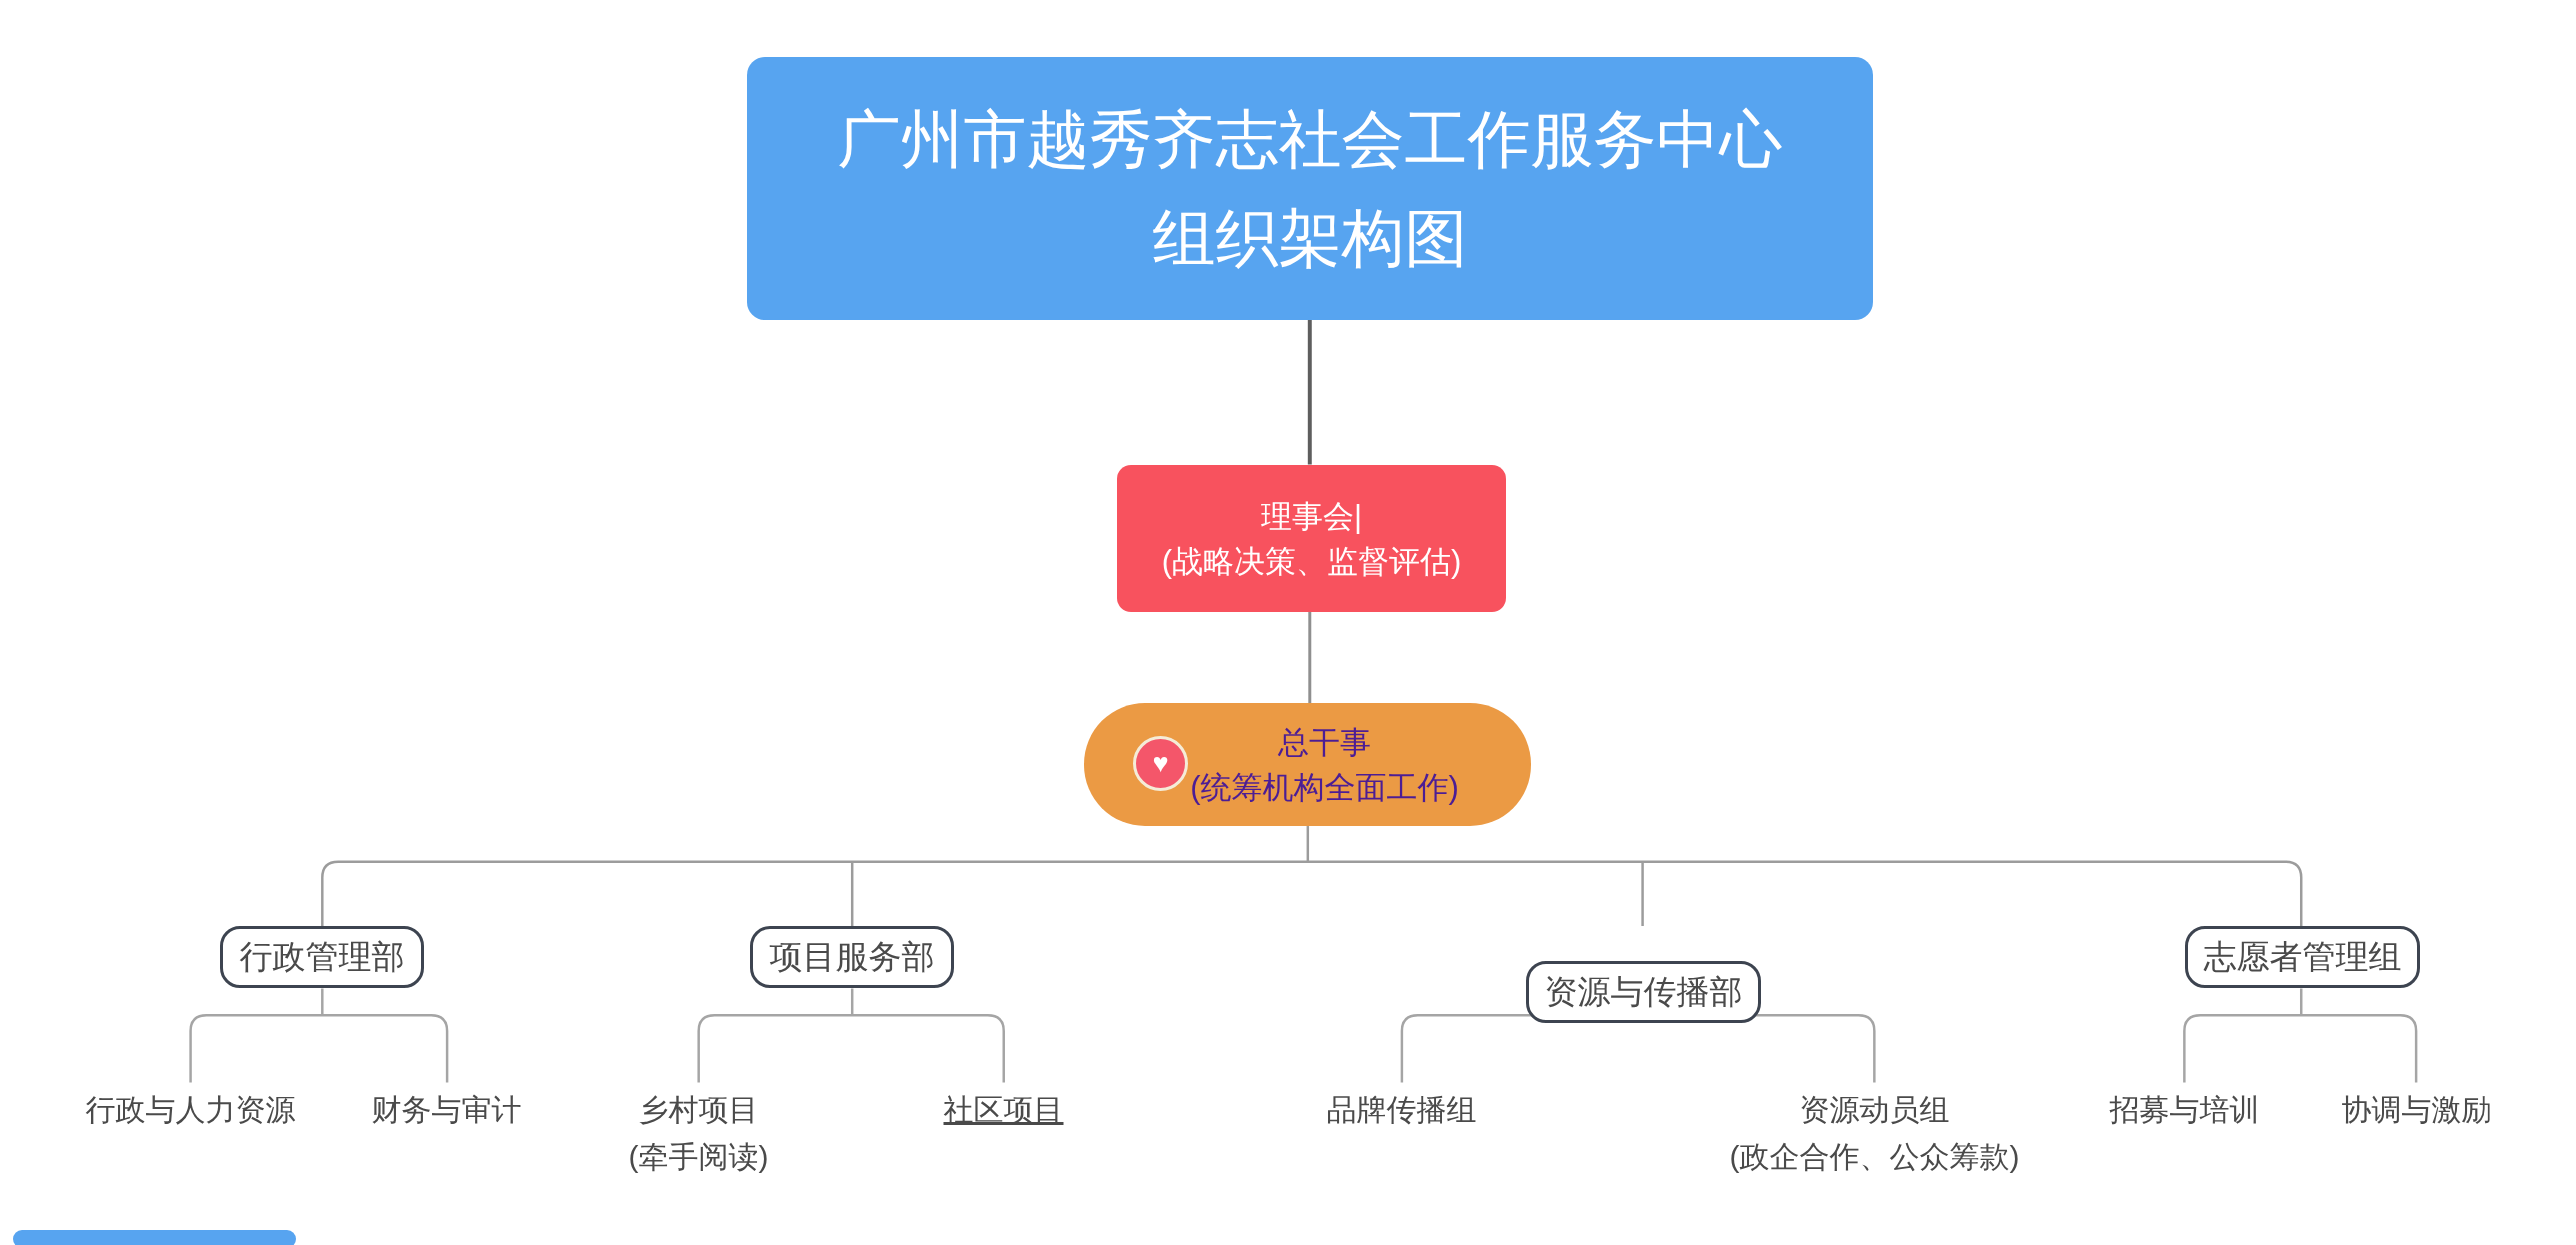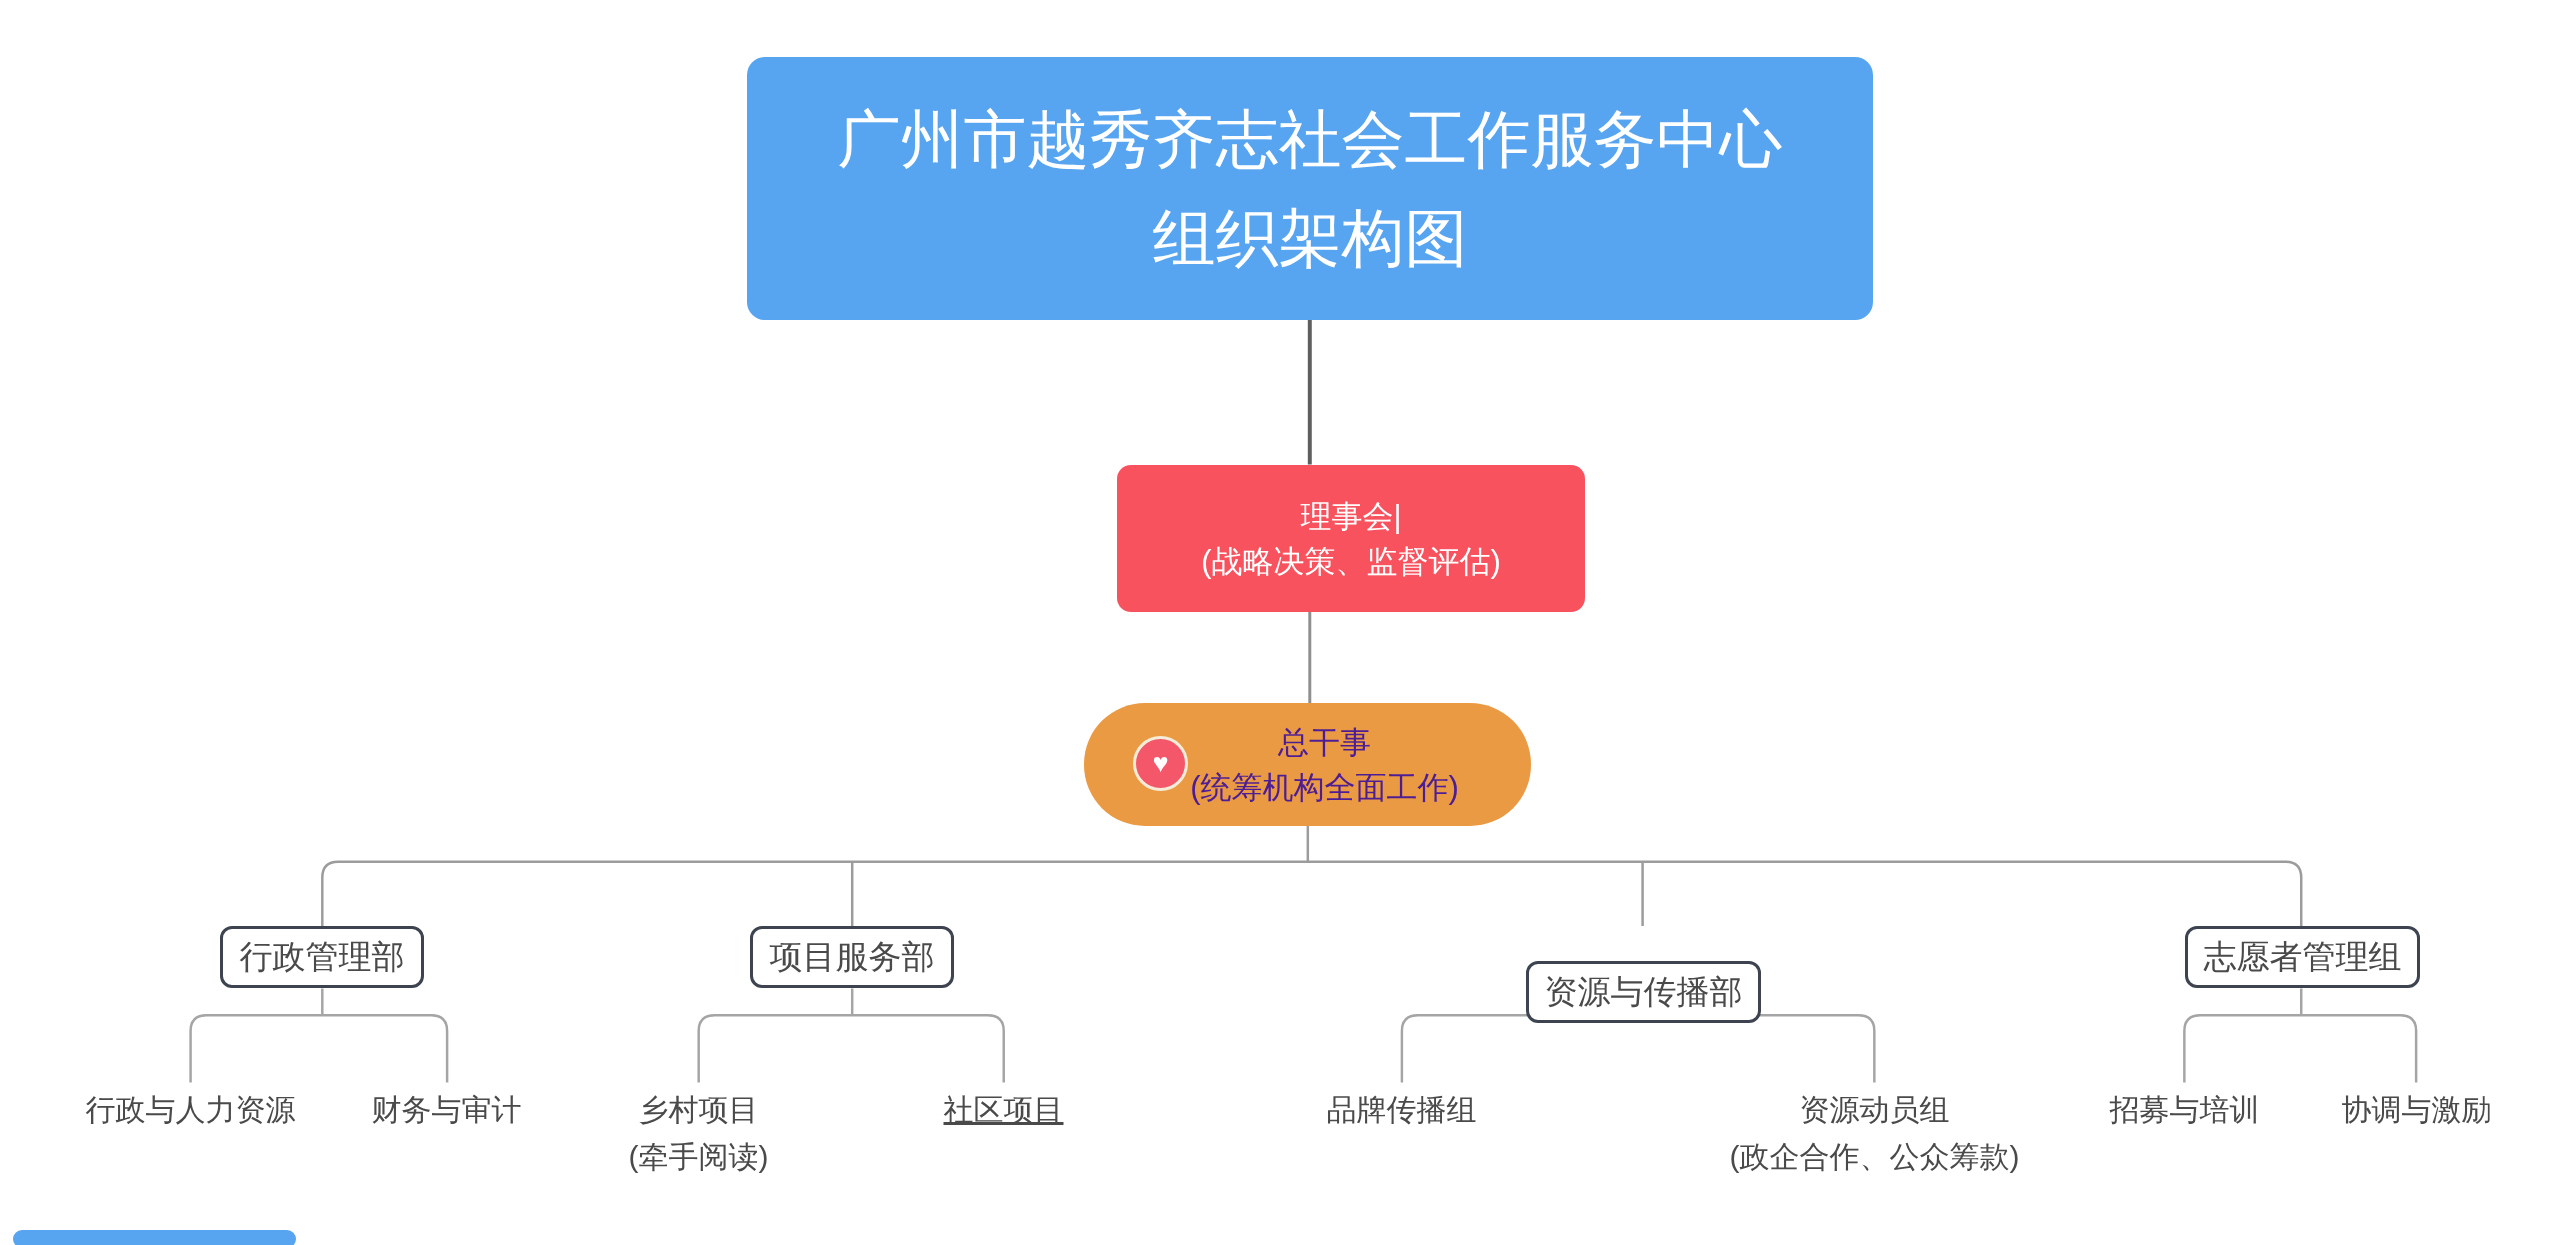--- a/index.html
+++ b/index.html
@@ -9,38 +9,38 @@
   }
   .node{position:absolute;box-sizing:border-box;display:flex;flex-direction:column;
         align-items:center;justify-content:center;text-align:center;}
   
   .title-box{
     left:747px;top:57px;width:1126px;height:263px;border-radius:18px;
     background:#57A4F0;color:#ffffff;font-size:63px;line-height:91px;font-weight:400;gap:8px;
   }
   
   .board-box{
-    left:1117px;top:465px;width:468px;height:147px;border-radius:14px;
+    left:1117px;top:465px;width:389px;height:147px;border-radius:14px;
     background:#F8525E;color:#ffffff;font-size:31px;line-height:45px;
   }
   
   .director-box{
     left:1084px;top:703px;width:447px;height:123px;border-radius:61px;
     background:#EB9A44;color:#4c1d95;font-size:31px;line-height:45px;
     padding-left:34px;
   }
   .heart-badge{
     position:absolute;left:1133px;top:736px;width:55px;height:55px;border-radius:50%;
     background:#F4566A;border:3px solid #F5ECD7;box-sizing:border-box;
     display:flex;align-items:center;justify-content:center;
     color:#ffffff;font-size:27px;line-height:1;
   }
   
   .dept-box{
-    top:926px;height:62px;background:#ffffff;border:3.5px solid #3D4450;border-radius:12px;
+    top:926px;height:62px;background:#ffffff;border:3.5px solid #3D4450;border-radius:20px;
     color:#4A4A4A;font-size:33px;
   }
   .dept-0{left:220px;width:204px;}
   .dept-1{left:750px;width:204px;}
   .dept-2{left:1526px;width:235px;margin-top:35px;}
   .dept-3{left:2185px;width:235px;}
   
   .leaf{
     position:absolute;top:1086px;width:515px;text-align:center;
     color:#4A4A4A;font-size:30px;line-height:47px;

